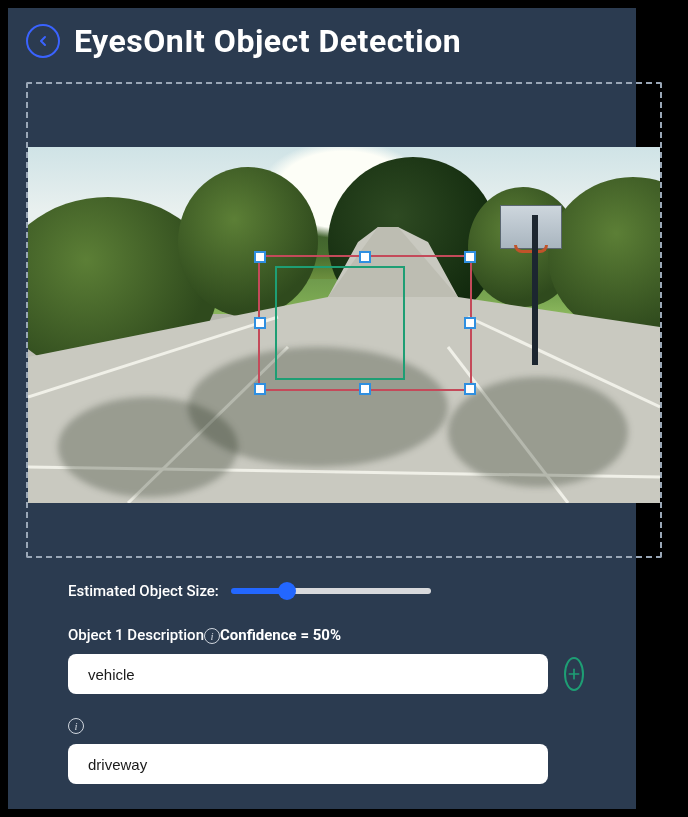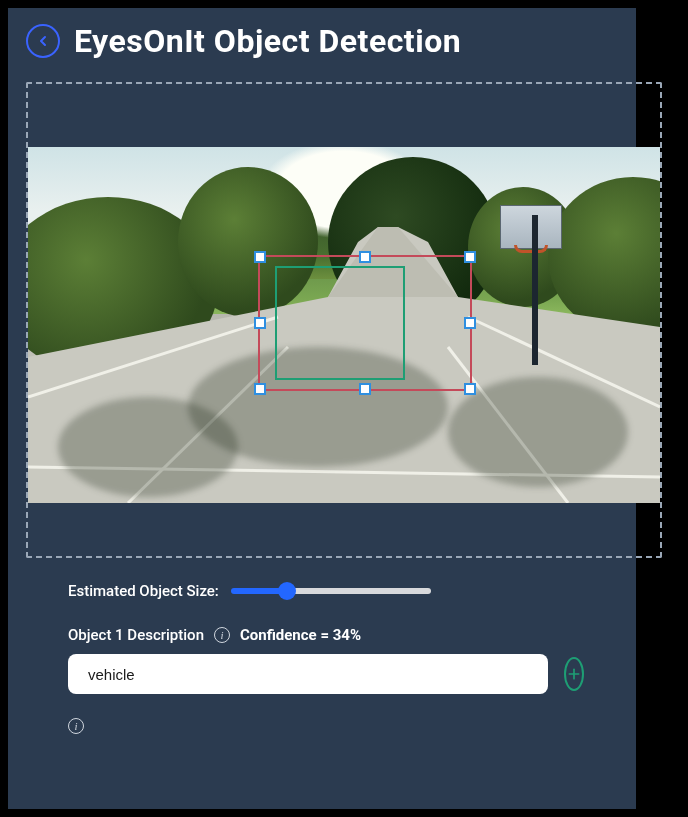--- a/index.html
+++ b/index.html
@@ -114,21 +114,21 @@
     width: 200px; height: 6px; border-radius: 3px;
     background: linear-gradient(to right, #2367ff 0%, #2367ff 28%, #d8d9dc 28%, #d8d9dc 100%);
     position: relative;
   }
   .slider-thumb {
     position: absolute; left: 28%; top: 50%;
     width: 18px; height: 18px; border-radius: 50%;
     background: #2367ff; transform: translate(-50%, -50%);
     cursor: grab;
   }
-  .field-label-row { display:flex; align-items:center; gap:10px; margin-bottom:10px;}
+  .field-label-row { display:flex; align-items:flex-end; margin-bottom:10px;}
   .info-icon {
     width: 16px; height: 16px; border: 1.5px solid #d0d6de; border-radius: 50%;
     display:flex; align-items:center; justify-content:center;
     font-size: 11px; font-style: italic; font-family: Georgia, serif;
     color:#d0d6de; line-height:1;
   }
   .input-row { display:flex; align-items:center; gap:16px; margin-bottom:24px;}
   input.text {
     flex: 0 0 480px;
     height: 40px;
@@ -206,30 +206,33 @@
     <div class="row">
       <span class="label">Estimated Object Size:</span>
       <div class="slider">
         <div class="slider-thumb"></div>
       </div>
     </div>
 
     <div class="field-label-row">
       <span class="label">Object 1 Description</span>
       <span class="info-icon">i</span>
-      <span class="label bold">Confidence = 34%</span>
+      <span class="label bold">Confidence = 50%</span>
     </div>
     <div class="input-row">
       <input class="text" type="text" value="vehicle" style="">
       <div class="add-btn">
         <svg width="16" height="16" viewBox="0 0 24 24" fill="none" stroke-width="2.5" stroke-linecap="round">
             <line x1="12" y1="5" x2="12" y2="19"></line>
             <line x1="5" y1="12" x2="19" y2="12"></line>
           </svg>
       </div>
     </div>
 
     <div class="field-label-row">
       <span class="info-icon">i</span>
     </div>
+    <div class="input-row">
+      <input class="text" type="text" value="driveway" style="">
+    </div>
 
   </div>
 </div>
 
 </body></html>

